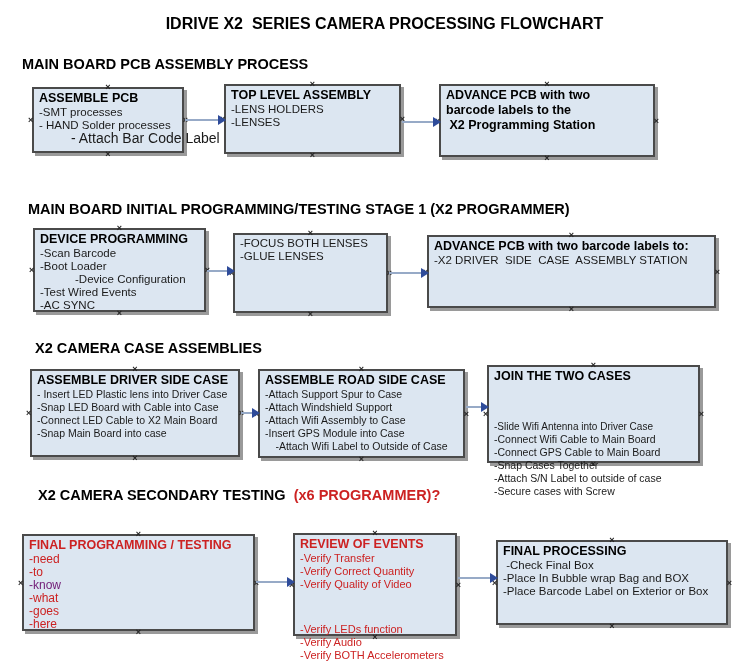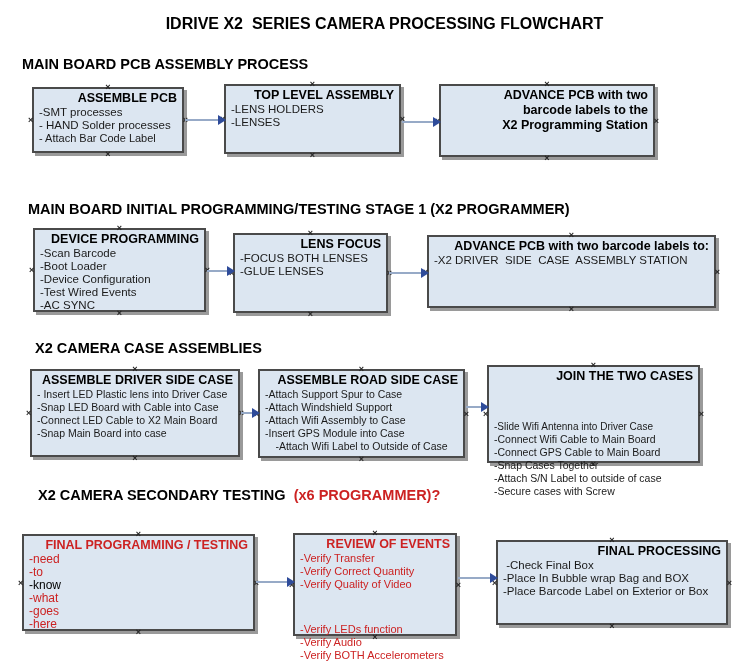--- a/index.html
+++ b/index.html
@@ -14,21 +14,21 @@
   .section-heading {
     position:absolute; font-size:14.5px; font-weight:bold; color:#000; white-space:pre;
   }
   .section-heading .red-part { color:var(--red); }
   .flow-box {
     position:absolute; box-sizing:border-box;
     background:var(--box-fill); border:2px solid var(--box-border);
     box-shadow:3px 3px 0 var(--shadow);
     padding:2px 5px;
   }
-  .box-title { font-weight:bold; font-size:12.5px; line-height:15px; white-space:pre; color:#000;text-align:right; }
+  .box-title { font-weight:bold; font-size:12.5px; line-height:15px; white-space:pre; color:#000; }
   .box-item  { font-size:11px; line-height:13px; white-space:pre; color:#1a1a1a; }
   .cp {
     position:absolute; font-size:9px; line-height:8px; color:#222;
     font-weight:bold; pointer-events:none;
   }
   .cp-top    { top:-6px;  left:50%; transform:translateX(-50%); }
   .cp-bottom { bottom:-7px; left:50%; transform:translateX(-50%); }
   .cp-left   { left:-6px; top:50%; transform:translateY(-50%); }
   .cp-right  { right:-6px; top:50%; transform:translateY(-50%); }
   .arrow { position:absolute; height:10px; }
@@ -51,21 +51,21 @@
       <div class="section-heading" style="left: 22px; top: 56px;"><span class="black-part">MAIN BOARD PCB ASSEMBLY PROCESS</span><span class="red-part"></span></div>
       <div class="section-heading" style="left: 28px; top: 201px;"><span class="black-part">MAIN BOARD INITIAL PROGRAMMING/TESTING STAGE 1 (X2 PROGRAMMER)</span><span class="red-part"></span></div>
       <div class="section-heading" style="left: 35px; top: 340px;"><span class="black-part">X2 CAMERA CASE ASSEMBLIES</span><span class="red-part"></span></div>
       <div class="section-heading" style="left: 38px; top: 487px;"><span class="black-part">X2 CAMERA SECONDARY TESTING  </span><span class="red-part">(x6 PROGRAMMER)?</span></div>
     </div>
   <div id="boxes">
       <div class="flow-box" style="left: 32px; top: 87px; width: 152px; height: 66px;">
         <div class="box-title">ASSEMBLE PCB</div>
         <div class="box-item" style="font-size: 11.5px;">-SMT processes</div>
         <div class="box-item" style="font-size: 11.5px;">- HAND Solder processes</div>
-        <div class="box-item" style="font-size: 11px;">- Attach Bar Code Label</div>
+        <div class="box-item" style="font-size: 14px; margin-left: 32px;">- Attach Bar Code Label</div>
         <span class="cp cp-top">×</span>
         <span class="cp cp-bottom">×</span>
         <span class="cp cp-left">×</span>
         <span class="cp cp-right">×</span>
       </div>
       <div class="flow-box" style="left: 224px; top: 84px; width: 177px; height: 70px;">
         <div class="box-title">TOP LEVEL ASSEMBLY</div>
         <div class="box-item" style="font-size: 11.5px;">-LENS HOLDERS</div>
         <div class="box-item" style="font-size: 11.5px;">-LENSES</div>
         <span class="cp cp-top">×</span>
@@ -79,30 +79,29 @@
  X2 Programming Station</div>
         <span class="cp cp-top">×</span>
         <span class="cp cp-bottom">×</span>
         <span class="cp cp-left">×</span>
         <span class="cp cp-right">×</span>
       </div>
       <div class="flow-box" style="left: 33px; top: 228px; width: 173px; height: 84px;">
         <div class="box-title">DEVICE PROGRAMMING</div>
         <div class="box-item" style="font-size: 11.5px;">-Scan Barcode</div>
         <div class="box-item" style="font-size: 11.5px;">-Boot Loader</div>
-        <div class="box-item" style="font-size: 11.5px;">-Device Configuration</div>
+        <div class="box-item" style="font-size: 11.5px; margin-left: 35px;">-Device Configuration</div>
         <div class="box-item" style="font-size: 11.5px;">-Test Wired Events</div>
         <div class="box-item" style="font-size: 11.5px;">-AC SYNC</div>
         <span class="cp cp-top">×</span>
         <span class="cp cp-bottom">×</span>
         <span class="cp cp-left">×</span>
         <span class="cp cp-right">×</span>
       </div>
       <div class="flow-box" style="left: 233px; top: 233px; width: 155px; height: 80px;">
-        <div class="box-title">LENS FOCUS</div>
         <div class="box-item" style="font-size: 11.5px;">-FOCUS BOTH LENSES</div>
         <div class="box-item" style="font-size: 11.5px;">-GLUE LENSES</div>
         <span class="cp cp-top">×</span>
         <span class="cp cp-bottom">×</span>
         <span class="cp cp-left">×</span>
         <span class="cp cp-right">×</span>
       </div>
       <div class="flow-box" style="left: 427px; top: 235px; width: 289px; height: 73px;">
         <div class="box-title">ADVANCE PCB with two barcode labels to:</div>
         <div class="box-item" style="font-size: 11.5px;">-X2 DRIVER  SIDE  CASE  ASSEMBLY STATION</div>
@@ -144,21 +143,21 @@
         <div class="box-item" style="font-size: 10.5px;">-Secure cases with Screw</div>
         <span class="cp cp-top">×</span>
         <span class="cp cp-bottom">×</span>
         <span class="cp cp-left">×</span>
         <span class="cp cp-right">×</span>
       </div>
       <div class="flow-box" style="left: 22px; top: 534px; width: 233px; height: 97px;">
         <div class="box-title" style="color: rgb(204, 34, 34);">FINAL PROGRAMMING / TESTING</div>
         <div class="box-item" style="color: rgb(204, 34, 34); font-size: 12px;">-need</div>
         <div class="box-item" style="color: rgb(204, 34, 34); font-size: 12px;">-to</div>
-        <div class="box-item" style="color: #000000; font-size: 12px;">-know</div>
+        <div class="box-item" style="color: #701a75; font-size: 12px;">-know</div>
         <div class="box-item" style="color: rgb(204, 34, 34); font-size: 12px;">-what</div>
         <div class="box-item" style="color: rgb(204, 34, 34); font-size: 12px;">-goes</div>
         <div class="box-item" style="color: rgb(204, 34, 34); font-size: 12px;">-here</div>
         <span class="cp cp-top">×</span>
         <span class="cp cp-bottom">×</span>
         <span class="cp cp-left">×</span>
         <span class="cp cp-right">×</span>
       </div>
       <div class="flow-box" style="left: 293px; top: 533px; width: 164px; height: 103px;">
         <div class="box-title" style="color: rgb(204, 34, 34);">REVIEW OF EVENTS</div>

